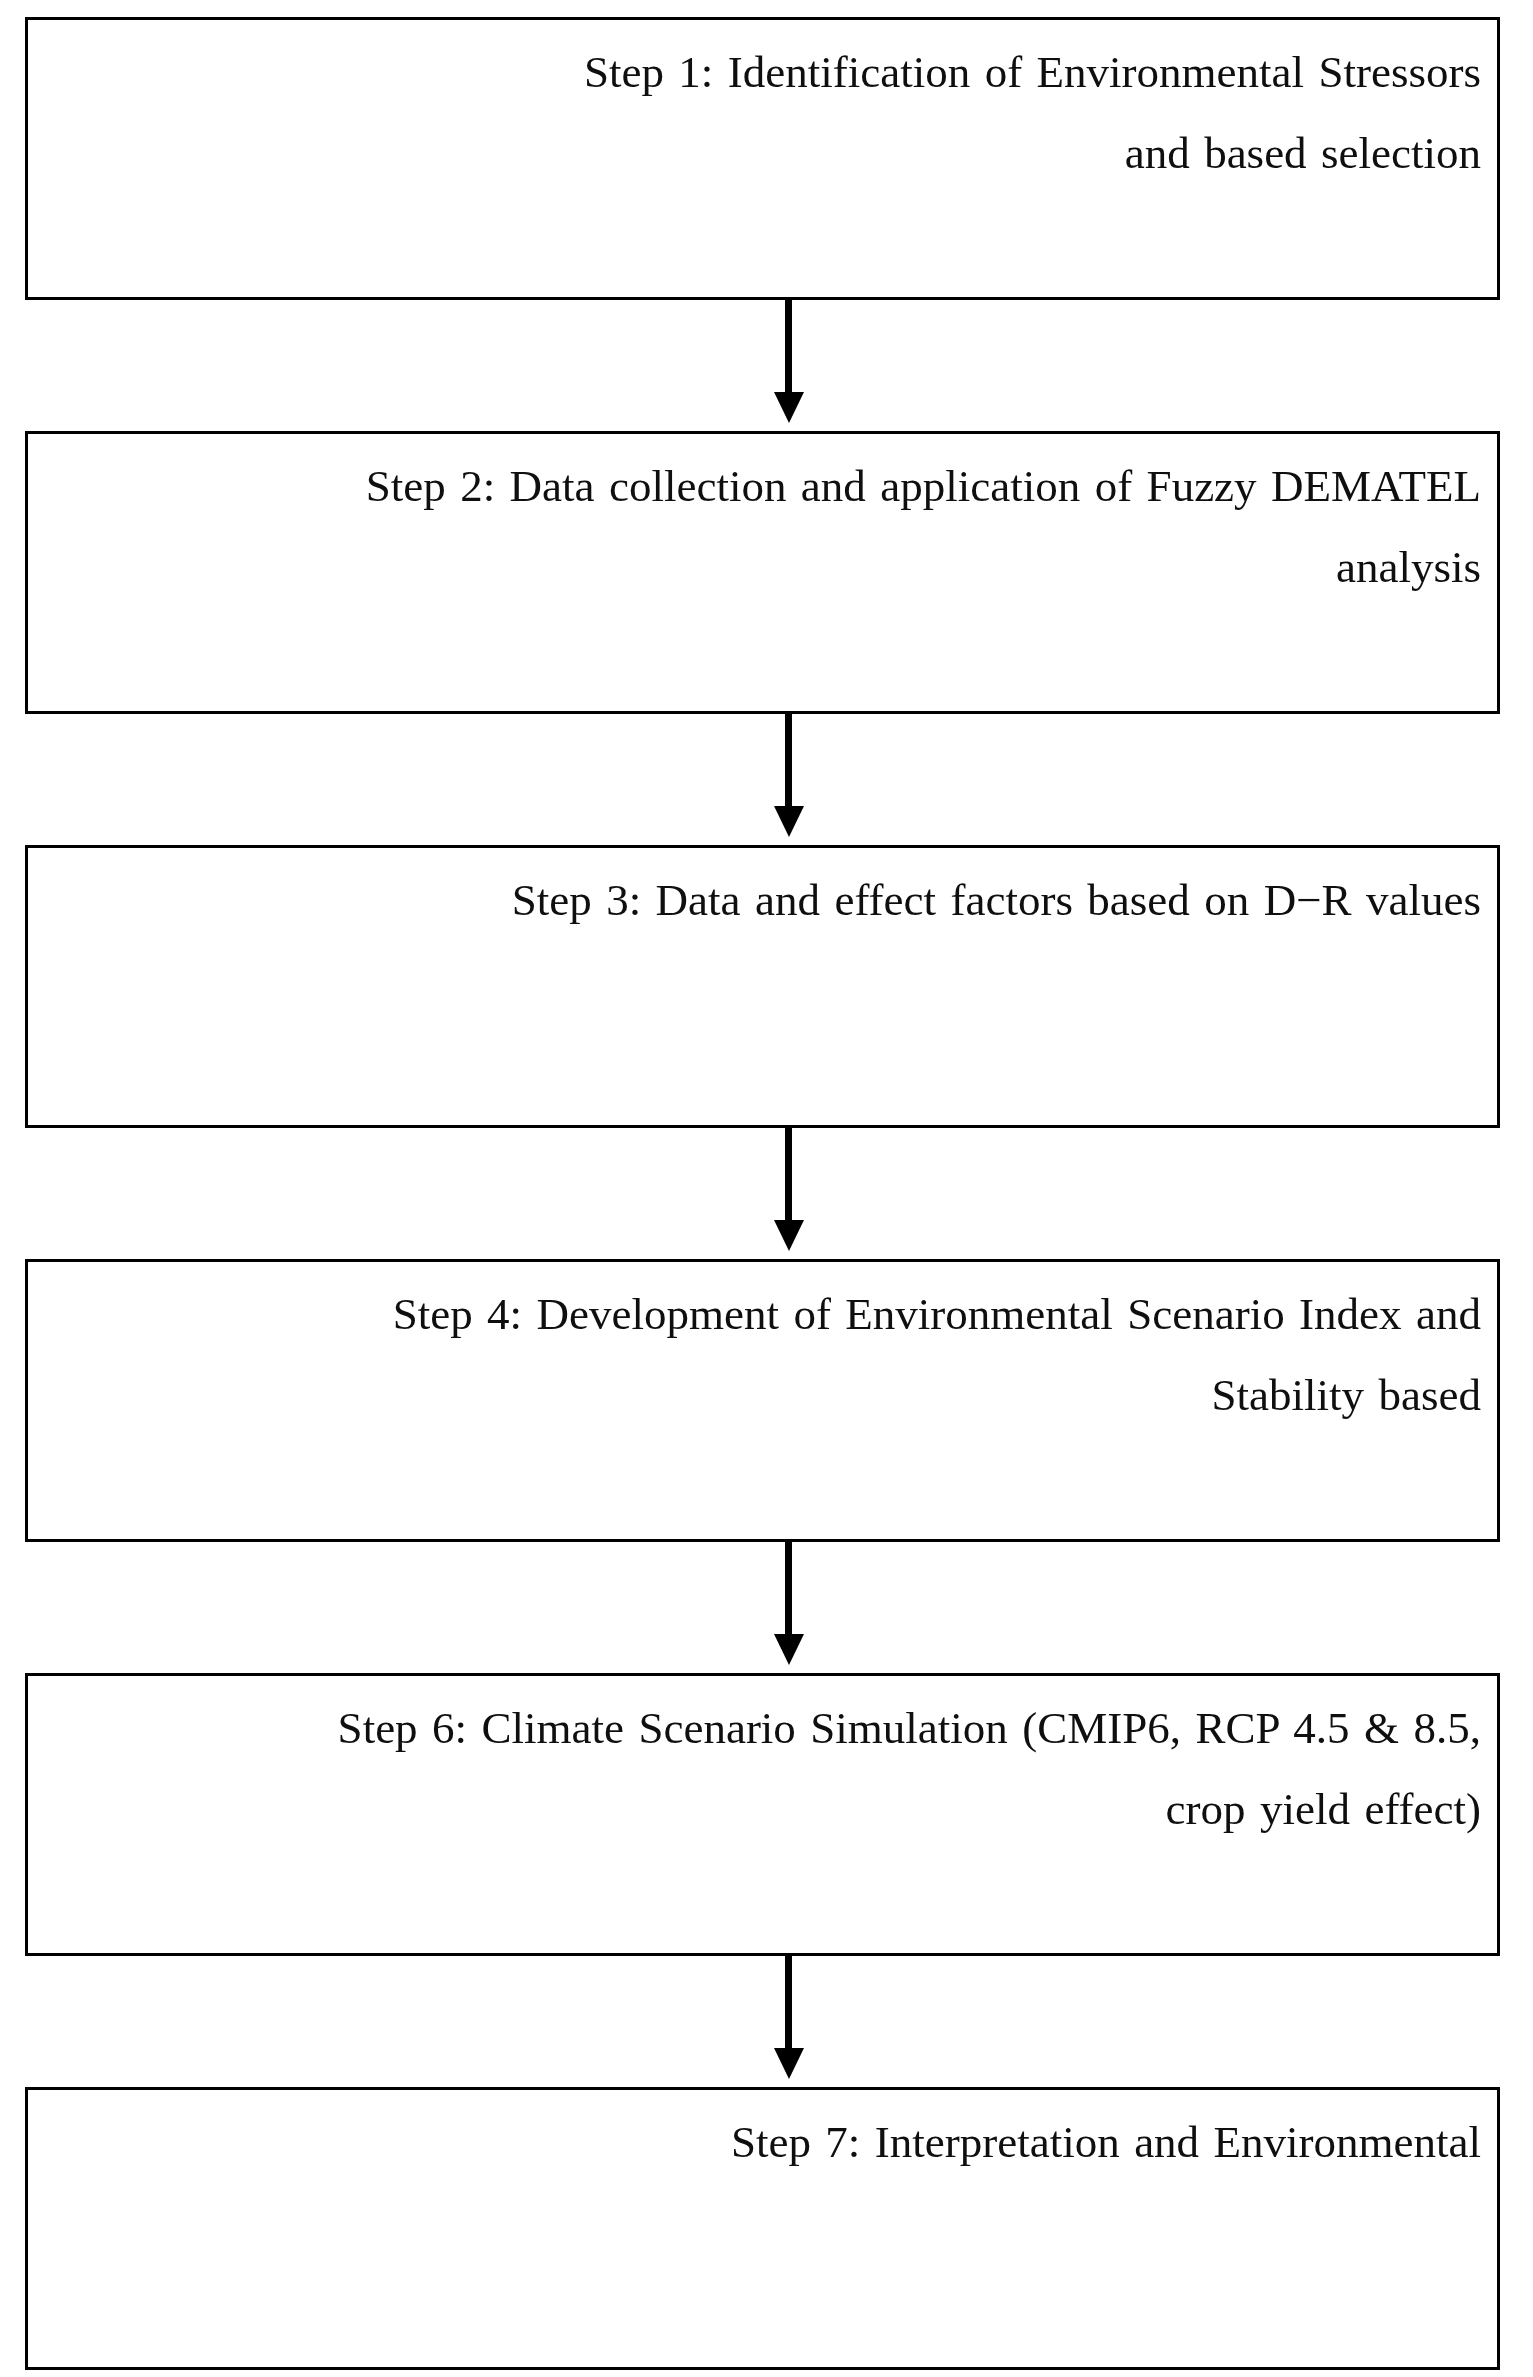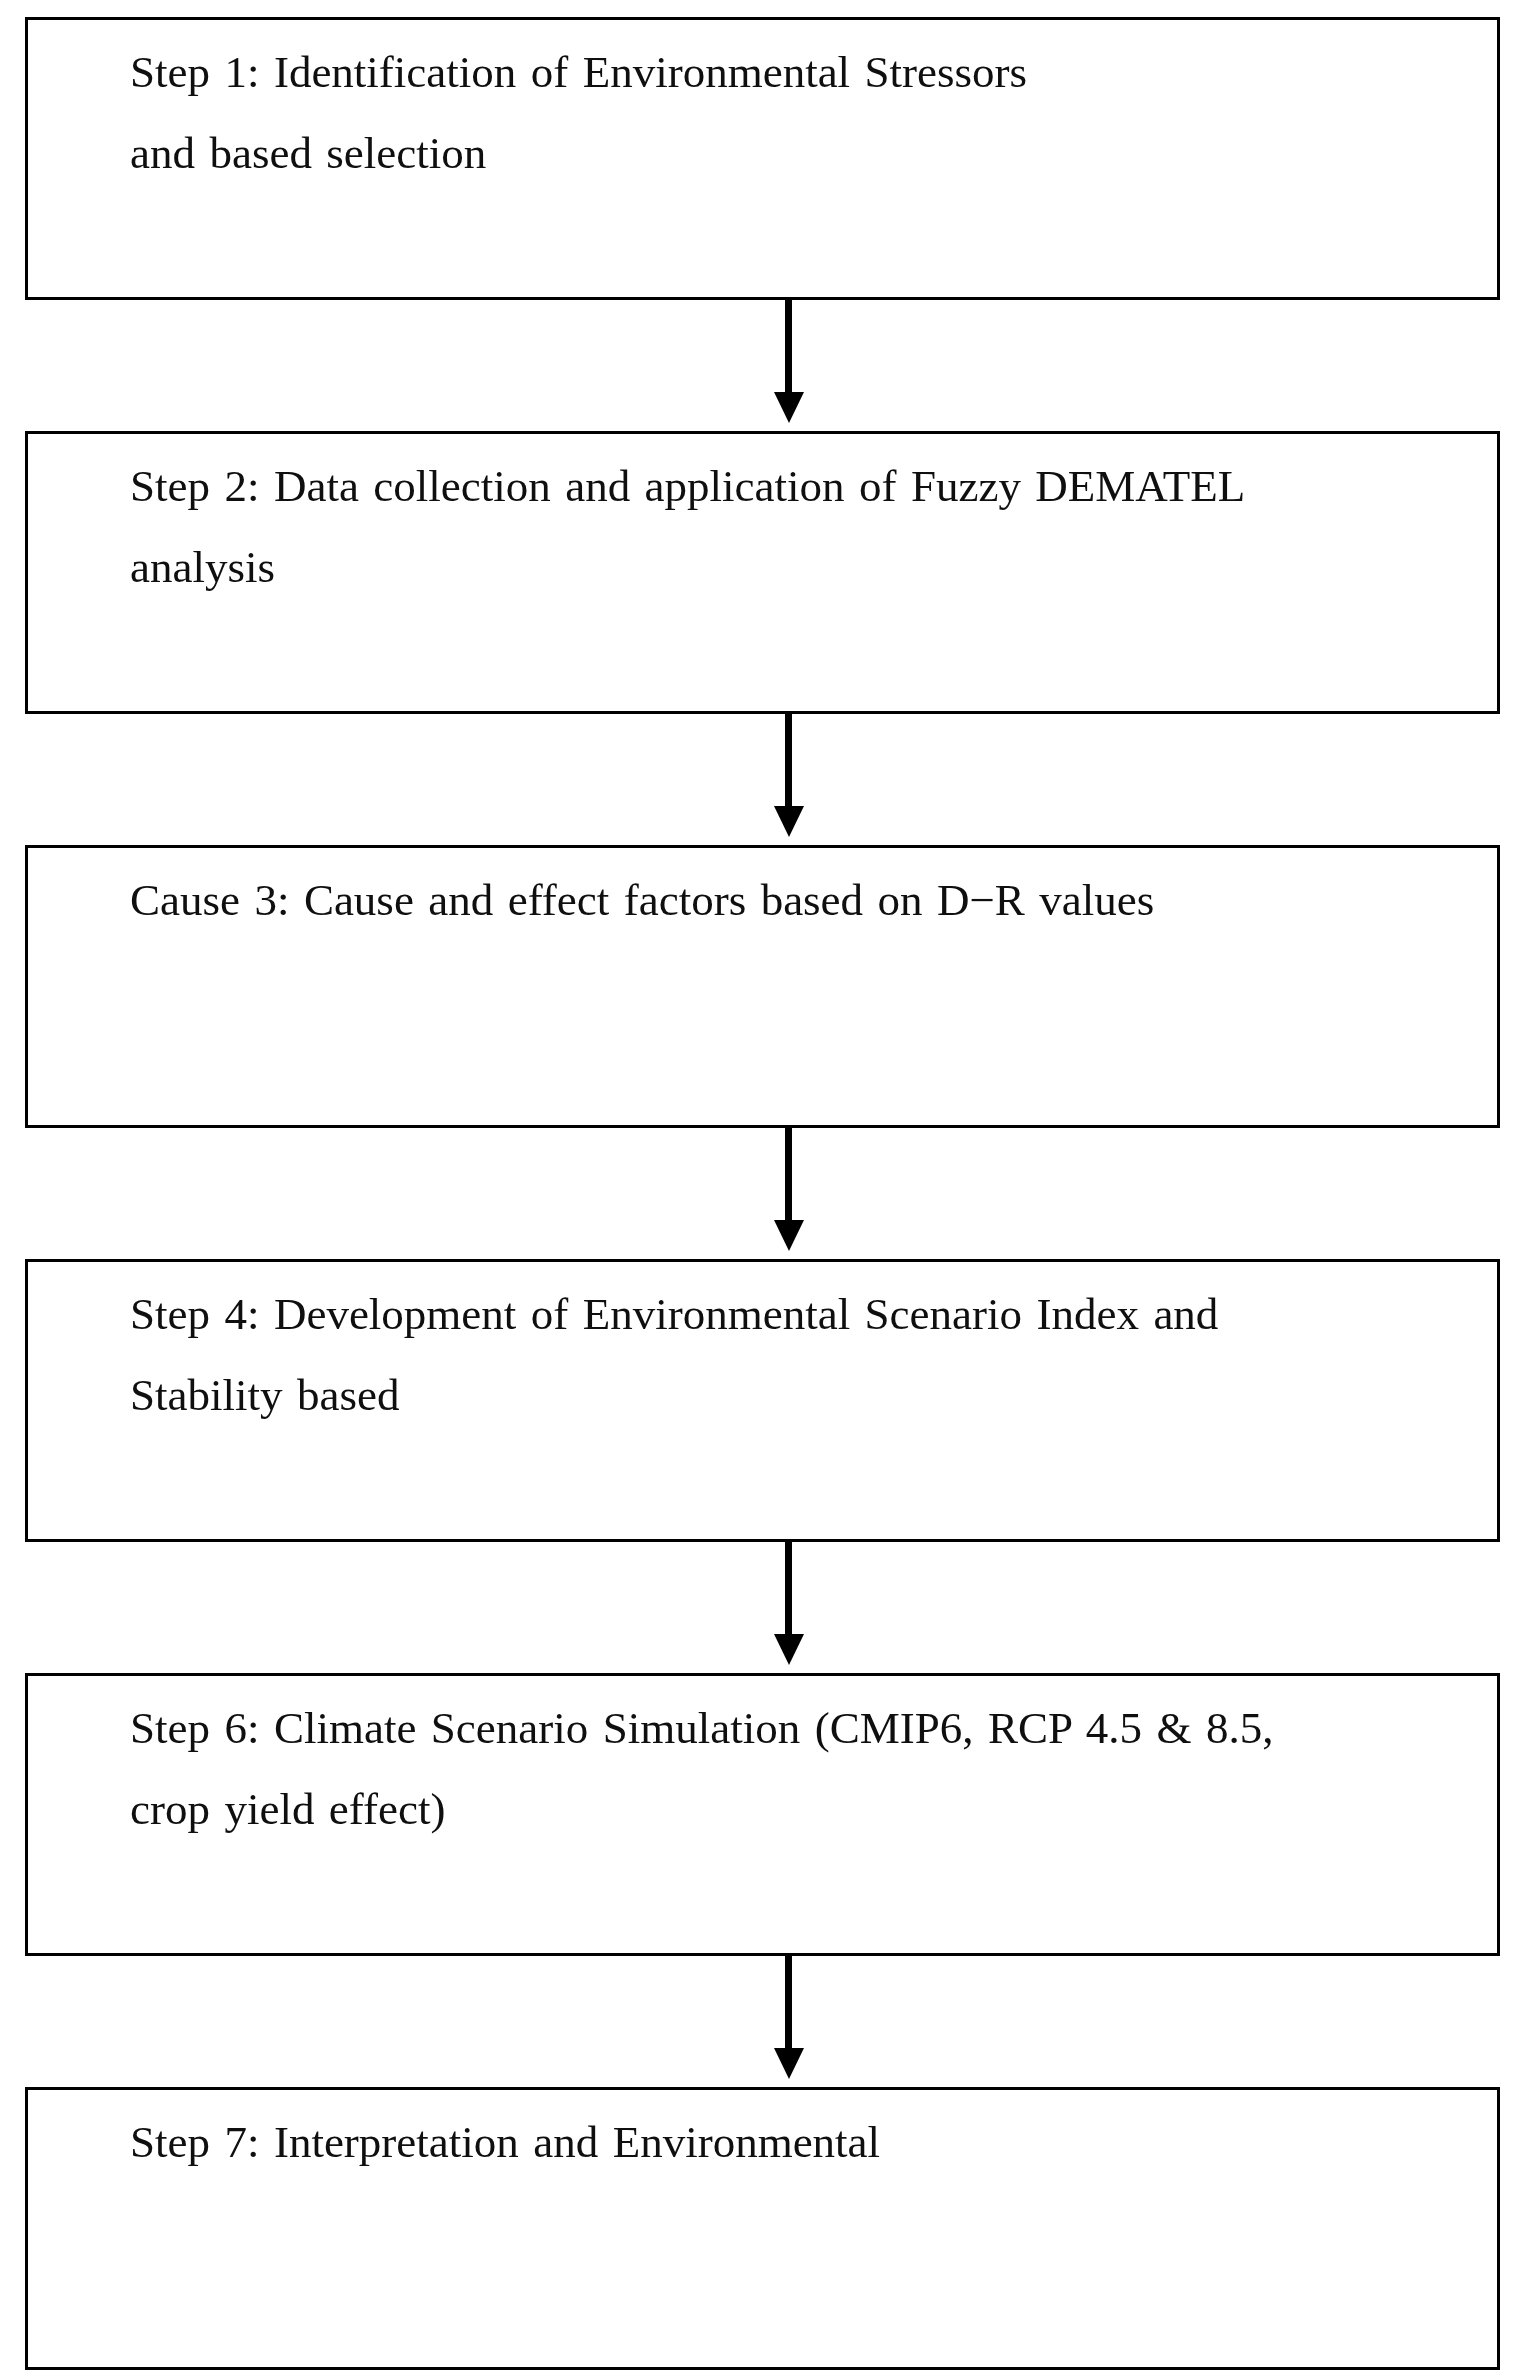--- a/index.html
+++ b/index.html
@@ -18,21 +18,21 @@
     left: 25px;
     top: 17px;
     width: 1475px;
   }
   .box {
     box-sizing: border-box;
     height: 283px;
     border: 3.8px solid #000000;
     background: #ffffff;
     padding: 12px 16px 0 102px;
-    text-align: left;
+    text-align: right;
   }
   .line {
     font-size: 45px;
     line-height: 81px;
     color: #0f0f0f;
     white-space: nowrap;
     word-spacing: 3.2px;
   }
   .gap {
     height: 131px;
@@ -83,21 +83,21 @@
   </div>
 
   <div class="gap">
     <div class="arrow">
       <div class="shaft"></div>
       <div class="head"></div>
     </div>
   </div>
 
   <div class="box">
-    <div class="line">Cause 3: Cause and effect factors based on D−R values</div>
+    <div class="line">Step 3: Data and effect factors based on D−R values</div>
   </div>
 
   <div class="gap">
     <div class="arrow">
       <div class="shaft"></div>
       <div class="head"></div>
     </div>
   </div>
 
   <div class="box">

